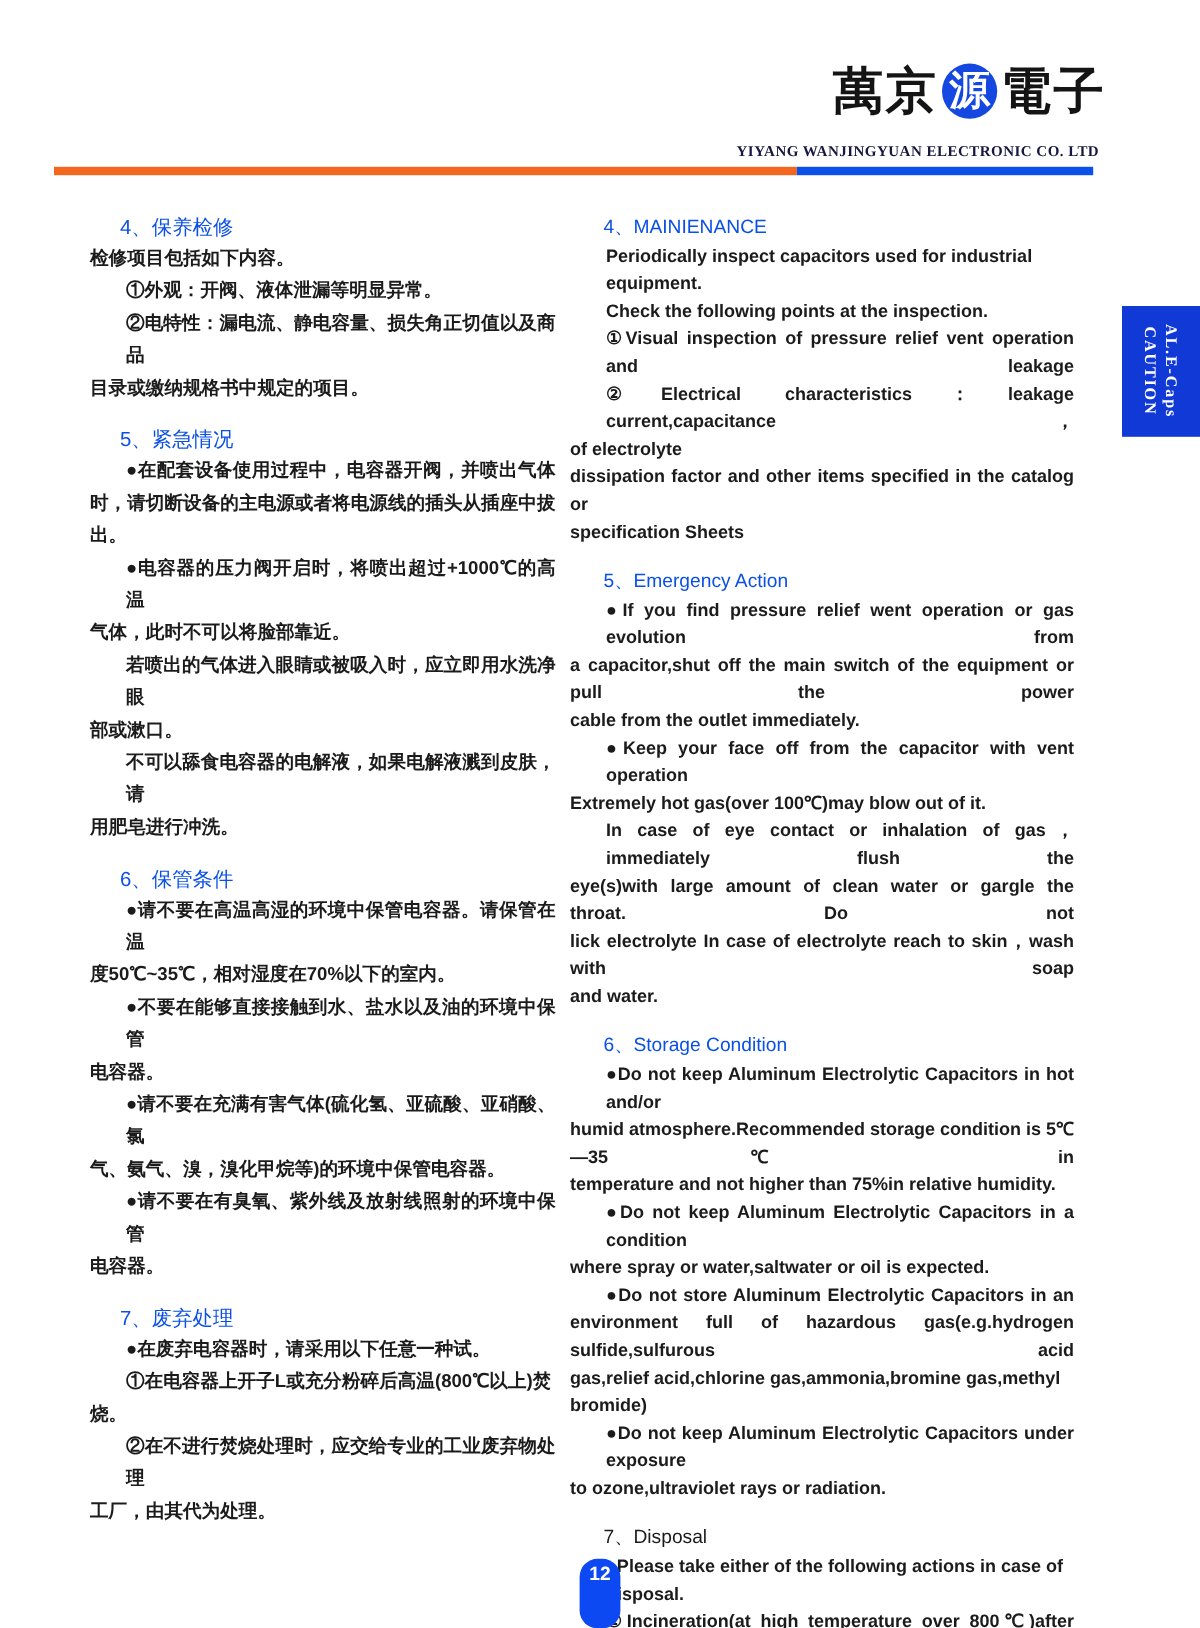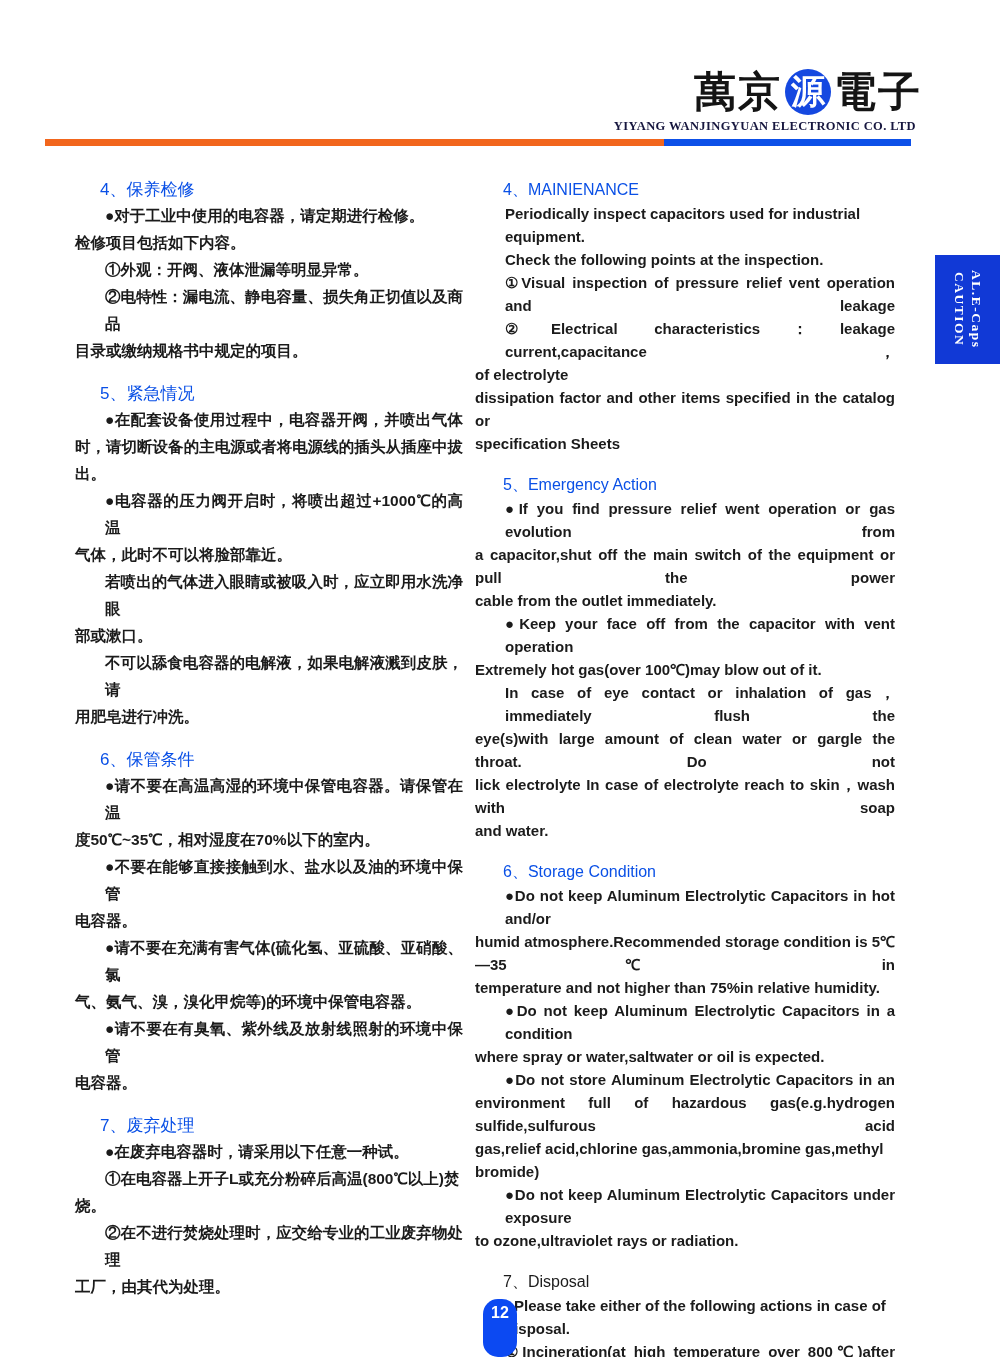--- a/index.html
+++ b/index.html
@@ -1,21 +1,21 @@
 <!DOCTYPE html>
 <html><head>
 <meta charset="utf-8">
 <style>
   html,body{margin:0;padding:0;background:#fff;}
   .page{
     position:relative;width:1000px;height:1357px;background:#ffffff;
     font-family:"Liberation Sans", sans-serif;overflow:hidden;
   }
   
-  .logo-row{position:absolute;top:68px;right:78px;display:flex;align-items:center;gap:3px;}
+  .logo-row{position:absolute;top:52px;right:78px;display:flex;align-items:center;gap:3px;}
   .logo-cn{font-size:42px;font-weight:bold;color:#141414;letter-spacing:2px;line-height:48px;}
   .logo-circle{width:46px;height:46px;border-radius:50%;background:#1548e0;color:#ffffff;
     display:flex;align-items:center;justify-content:center;font-size:34px;font-weight:bold;flex:0 0 auto;}
   .company-name{position:absolute;top:119px;right:84px;font-family:"Liberation Serif", serif;
     font-weight:bold;font-size:12.5px;color:#17173f;letter-spacing:0.4px;}
   .divider{position:absolute;top:139px;left:45px;width:866px;height:7px;display:flex;}
   .divider .seg-orange{width:619px;height:100%;background:#f2661d;}
   .divider .seg-blue{flex:1;height:100%;background:#0d50e8;}
   
   .side-tab{position:absolute;left:935px;top:255px;width:65px;height:109px;background:#1139d6;
@@ -64,21 +64,20 @@
   <div class="side-tab">
     <div class="vtext">
       <span>CAUTION</span>
       <span>AL.E-Caps</span>
     </div>
   </div>
 
   <section class="col col-left" id="col-left">
       <div class="section">
         <div class="sec-heading">4、保养检修</div>
-        <div class="line ind">●对于工业中使用的电容器，请定期进行检修。</div>
         <div class="line">检修项目包括如下内容。</div>
         <div class="line ind">①外观：开阀、液体泄漏等明显异常。</div>
         <div class="line ind j">②电特性：漏电流、静电容量、损失角正切值以及商品</div>
         <div class="line">目录或缴纳规格书中规定的项目。</div>
       </div>
       <div class="section">
         <div class="sec-heading">5、紧急情况</div>
         <div class="line ind j">●在配套设备使用过程中，电容器开阀，并喷出气体</div>
         <div class="line j">时，请切断设备的主电源或者将电源线的插头从插座中拔</div>
         <div class="line">出。</div>

